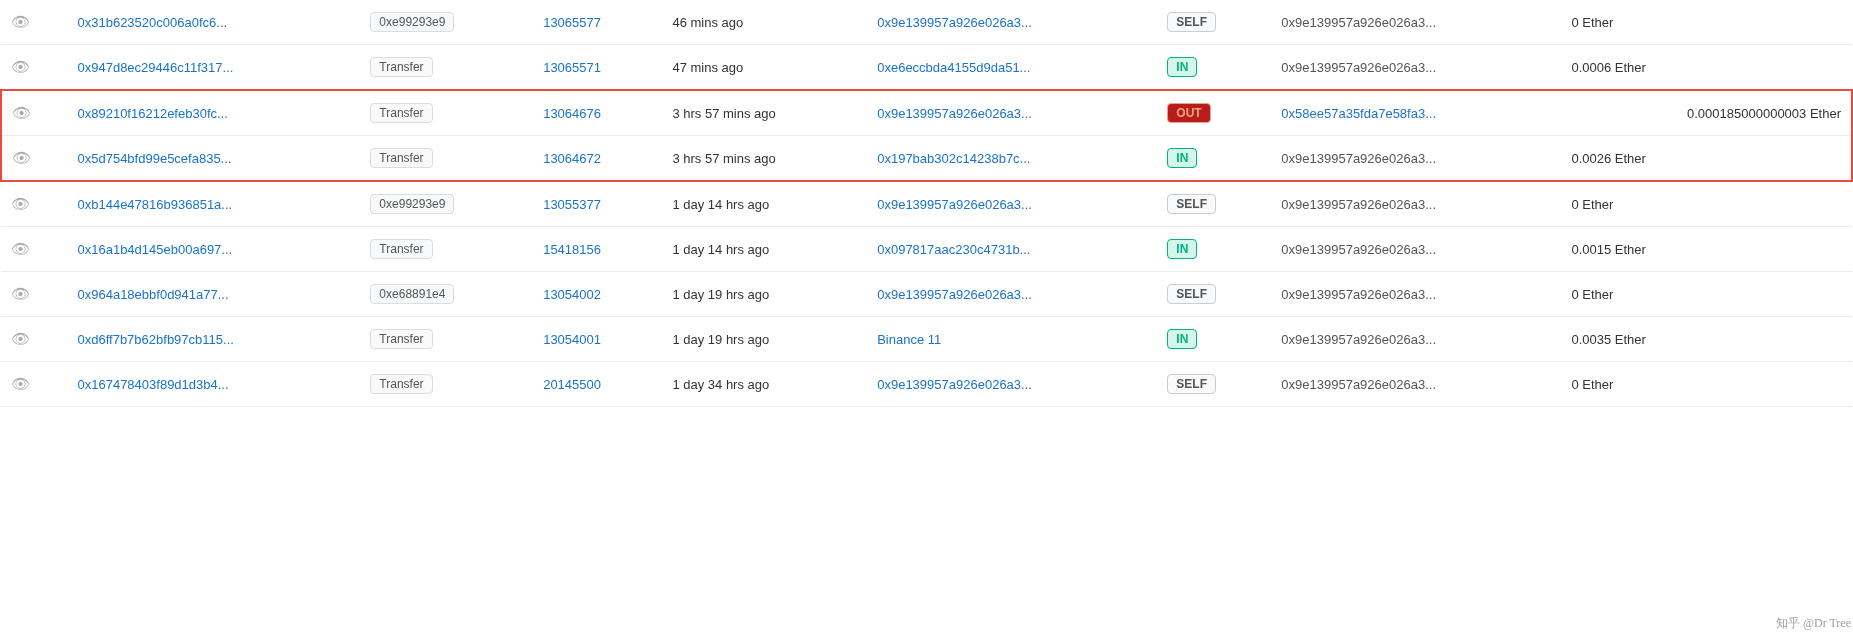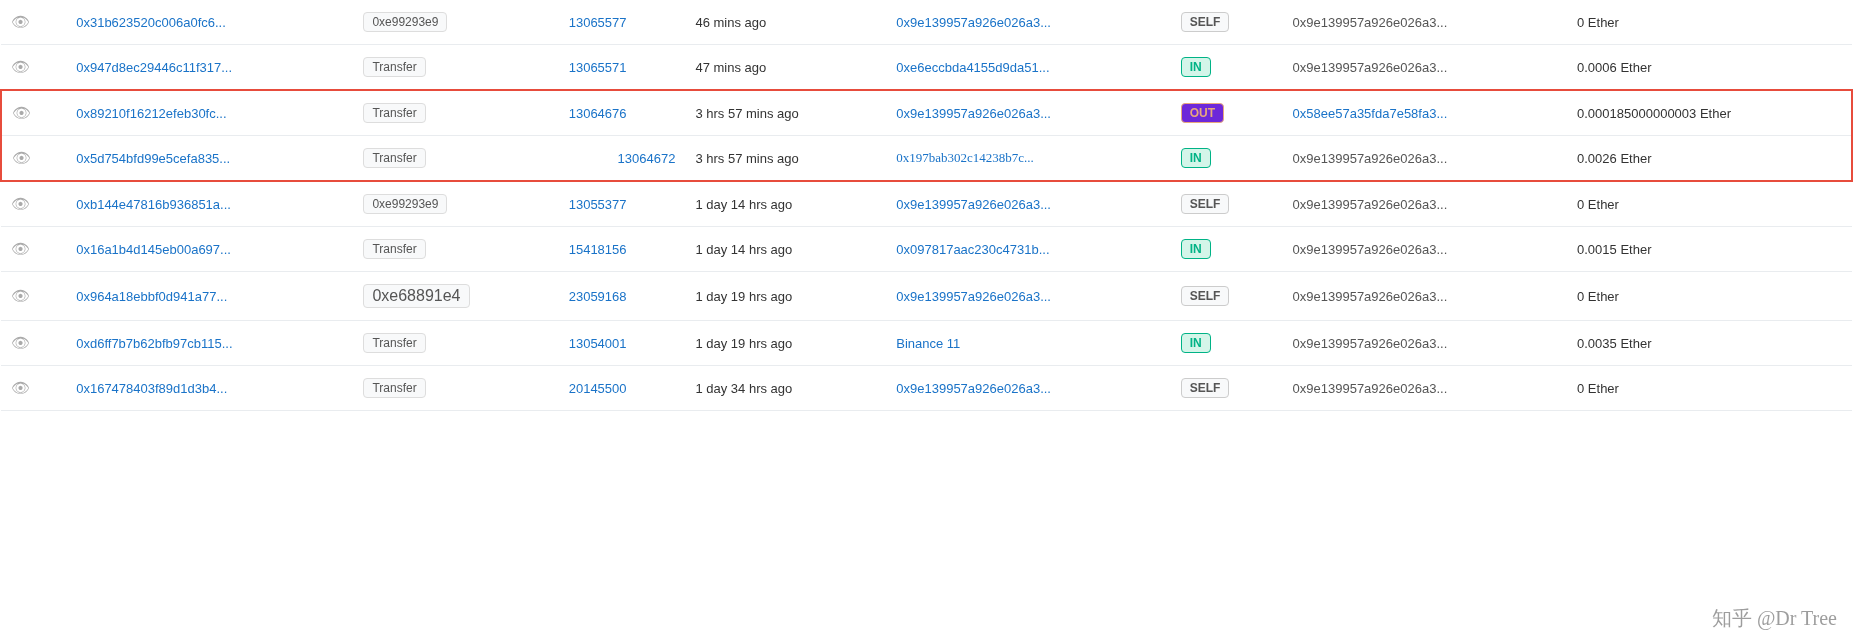--- a/index.html
+++ b/index.html
@@ -35,22 +35,22 @@
       color: #1a73c8;
       text-decoration: none;
       cursor: pointer;
     }
     .addr-gray {
       color: #555;
     }
     .watermark {
       position: fixed;
       bottom: 10px;
-      right: 16px;
-      font-size: 20px;
+      right: 2px;
+      font-size: 12px;
       color: rgba(60,60,60,0.5);
       font-family: 'SimSun', serif;
       pointer-events: none;
     }
   </style>
 </head>
 <body>
 
 <table id="tx-table">
   <tbody id="table-body">
@@ -76,31 +76,31 @@
         <td><span class="addr-gray">0x9e139957a926e026a3...</span></td>
         <td>0.0006 Ether</td>
       </tr>
       <tr style="background: rgb(255, 255, 255);">
         <td style="border-top: 2px solid rgb(231, 76, 60); border-left: 2px solid rgb(231, 76, 60);"><span style="color:#aaa;font-size:15px;cursor:pointer;">👁</span></td>
         <td style="border-top: 2px solid rgb(231, 76, 60);"><a class="tx-hash">0x89210f16212efeb30fc...</a></td>
         <td style="border-top: 2px solid rgb(231, 76, 60);"><span style="display:inline-block;padding:2px 8px;border-radius:4px;font-size:12px;background:#f8f9fa;border:1px solid #ddd;color:#555;">Transfer</span></td>
         <td style="border-top: 2px solid rgb(231, 76, 60); margin-top: 18px;"><a class="block-link">13064676</a></td>
         <td style="border-top: 2px solid rgb(231, 76, 60);">3 hrs 57 mins ago</td>
         <td style="border-top: 2px solid rgb(231, 76, 60);"><a class="addr-link">0x9e139957a926e026a3...</a></td>
-        <td style="border-top: 2px solid rgb(231, 76, 60);"><span style="display:inline-block;padding:2px 8px;border-radius:4px;font-size:12px;font-weight:600;background:#6d28d9;border:1px solid #e8a87c;color:#e8a87c;">OUT</span></td>
+        <td style="border-top: 2px solid rgb(231, 76, 60);"><span style="display:inline-block;padding:2px 8px;border-radius:4px;font-size:12px;font-weight:600;background:#b91c1c;border:1px solid #e8a87c;color:#e8a87c;">OUT</span></td>
         <td style="border-top: 2px solid rgb(231, 76, 60);"><a class="addr-link">0x58ee57a35fda7e58fa3...</a></td>
-        <td style="border-top: 2px solid rgb(231, 76, 60); border-right: 2px solid rgb(231, 76, 60);">0.000185000000003 Ether</td>
+        <td style="border-top: 2px solid rgb(231, 76, 60); border-right: 2px solid rgb(231, 76, 60); text-align: right;">0.000185000000003 Ether</td>
       </tr>
       <tr style="background: rgb(255, 255, 255);">
         <td style="border-bottom: 2px solid rgb(231, 76, 60); border-left: 2px solid rgb(231, 76, 60);"><span style="color:#aaa;font-size:15px;cursor:pointer;">👁</span></td>
         <td style="border-bottom: 2px solid rgb(231, 76, 60);"><a class="tx-hash">0x5d754bfd99e5cefa835...</a></td>
         <td style="border-bottom: 2px solid rgb(231, 76, 60);"><span style="display:inline-block;padding:2px 8px;border-radius:4px;font-size:12px;background:#f8f9fa;border:1px solid #ddd;color:#555;">Transfer</span></td>
-        <td style="border-bottom: 2px solid rgb(231, 76, 60); text-align: right;"><a class="block-link">13064672</a></td>
+        <td style="border-bottom: 2px solid rgb(231, 76, 60);"><a class="block-link">13064672</a></td>
         <td style="border-bottom: 2px solid rgb(231, 76, 60);">3 hrs 57 mins ago</td>
-        <td style="border-bottom: 2px solid rgb(231, 76, 60); font-family: Liberation Serif, serif;"><a class="addr-link">0x197bab302c14238b7c...</a></td>
+        <td style="border-bottom: 2px solid rgb(231, 76, 60);"><a class="addr-link">0x197bab302c14238b7c...</a></td>
         <td style="border-bottom: 2px solid rgb(231, 76, 60);"><span style="display:inline-block;padding:2px 8px;border-radius:4px;font-size:12px;font-weight:600;background:#d4f5e9;border:1px solid #00b386;color:#00b386;">IN</span></td>
         <td style="border-bottom: 2px solid rgb(231, 76, 60);"><span class="addr-gray">0x9e139957a926e026a3...</span></td>
         <td style="border-bottom: 2px solid rgb(231, 76, 60); border-right: 2px solid rgb(231, 76, 60);">0.0026 Ether</td>
       </tr>
       <tr>
         <td><span style="color:#aaa;font-size:15px;cursor:pointer;">👁</span></td>
         <td><a class="tx-hash">0xb144e47816b936851a...</a></td>
         <td><span style="display:inline-block;padding:2px 8px;border-radius:4px;font-size:12px;background:#f8f9fa;border:1px solid #ddd;color:#555;">0xe99293e9</span></td>
         <td><a class="block-link">13055377</a></td>
         <td>1 day 14 hrs ago</td>
@@ -116,22 +116,22 @@
         <td><a class="block-link">15418156</a></td>
         <td>1 day 14 hrs ago</td>
         <td><a class="addr-link">0x097817aac230c4731b...</a></td>
         <td><span style="display:inline-block;padding:2px 8px;border-radius:4px;font-size:12px;font-weight:600;background:#d4f5e9;border:1px solid #00b386;color:#00b386;">IN</span></td>
         <td><span class="addr-gray">0x9e139957a926e026a3...</span></td>
         <td>0.0015 Ether</td>
       </tr>
       <tr>
         <td><span style="color:#aaa;font-size:15px;cursor:pointer;">👁</span></td>
         <td><a class="tx-hash">0x964a18ebbf0d941a77...</a></td>
-        <td><span style="display:inline-block;padding:2px 8px;border-radius:4px;font-size:16px;background:#f8f9fa;border:1px solid #ddd;color:#555;">0xe68891e4</span></td>
-        <td><a class="block-link">23059168</a></td>
+        <td><span style="display:inline-block;padding:2px 8px;border-radius:4px;font-size:12px;background:#f8f9fa;border:1px solid #ddd;color:#555;">0xe68891e4</span></td>
+        <td><a class="block-link">13054002</a></td>
         <td>1 day 19 hrs ago</td>
         <td><a class="addr-link">0x9e139957a926e026a3...</a></td>
         <td><span style="display:inline-block;padding:2px 8px;border-radius:4px;font-size:12px;font-weight:600;background:#f8f9fa;border:1px solid #ccc;color:#555;">SELF</span></td>
         <td><span class="addr-gray">0x9e139957a926e026a3...</span></td>
         <td>0 Ether</td>
       </tr>
       <tr>
         <td><span style="color:#aaa;font-size:15px;cursor:pointer;">👁</span></td>
         <td><a class="tx-hash">0xd6ff7b7b62bfb97cb115...</a></td>
         <td><span style="display:inline-block;padding:2px 8px;border-radius:4px;font-size:12px;background:#f8f9fa;border:1px solid #ddd;color:#555;">Transfer</span></td>

